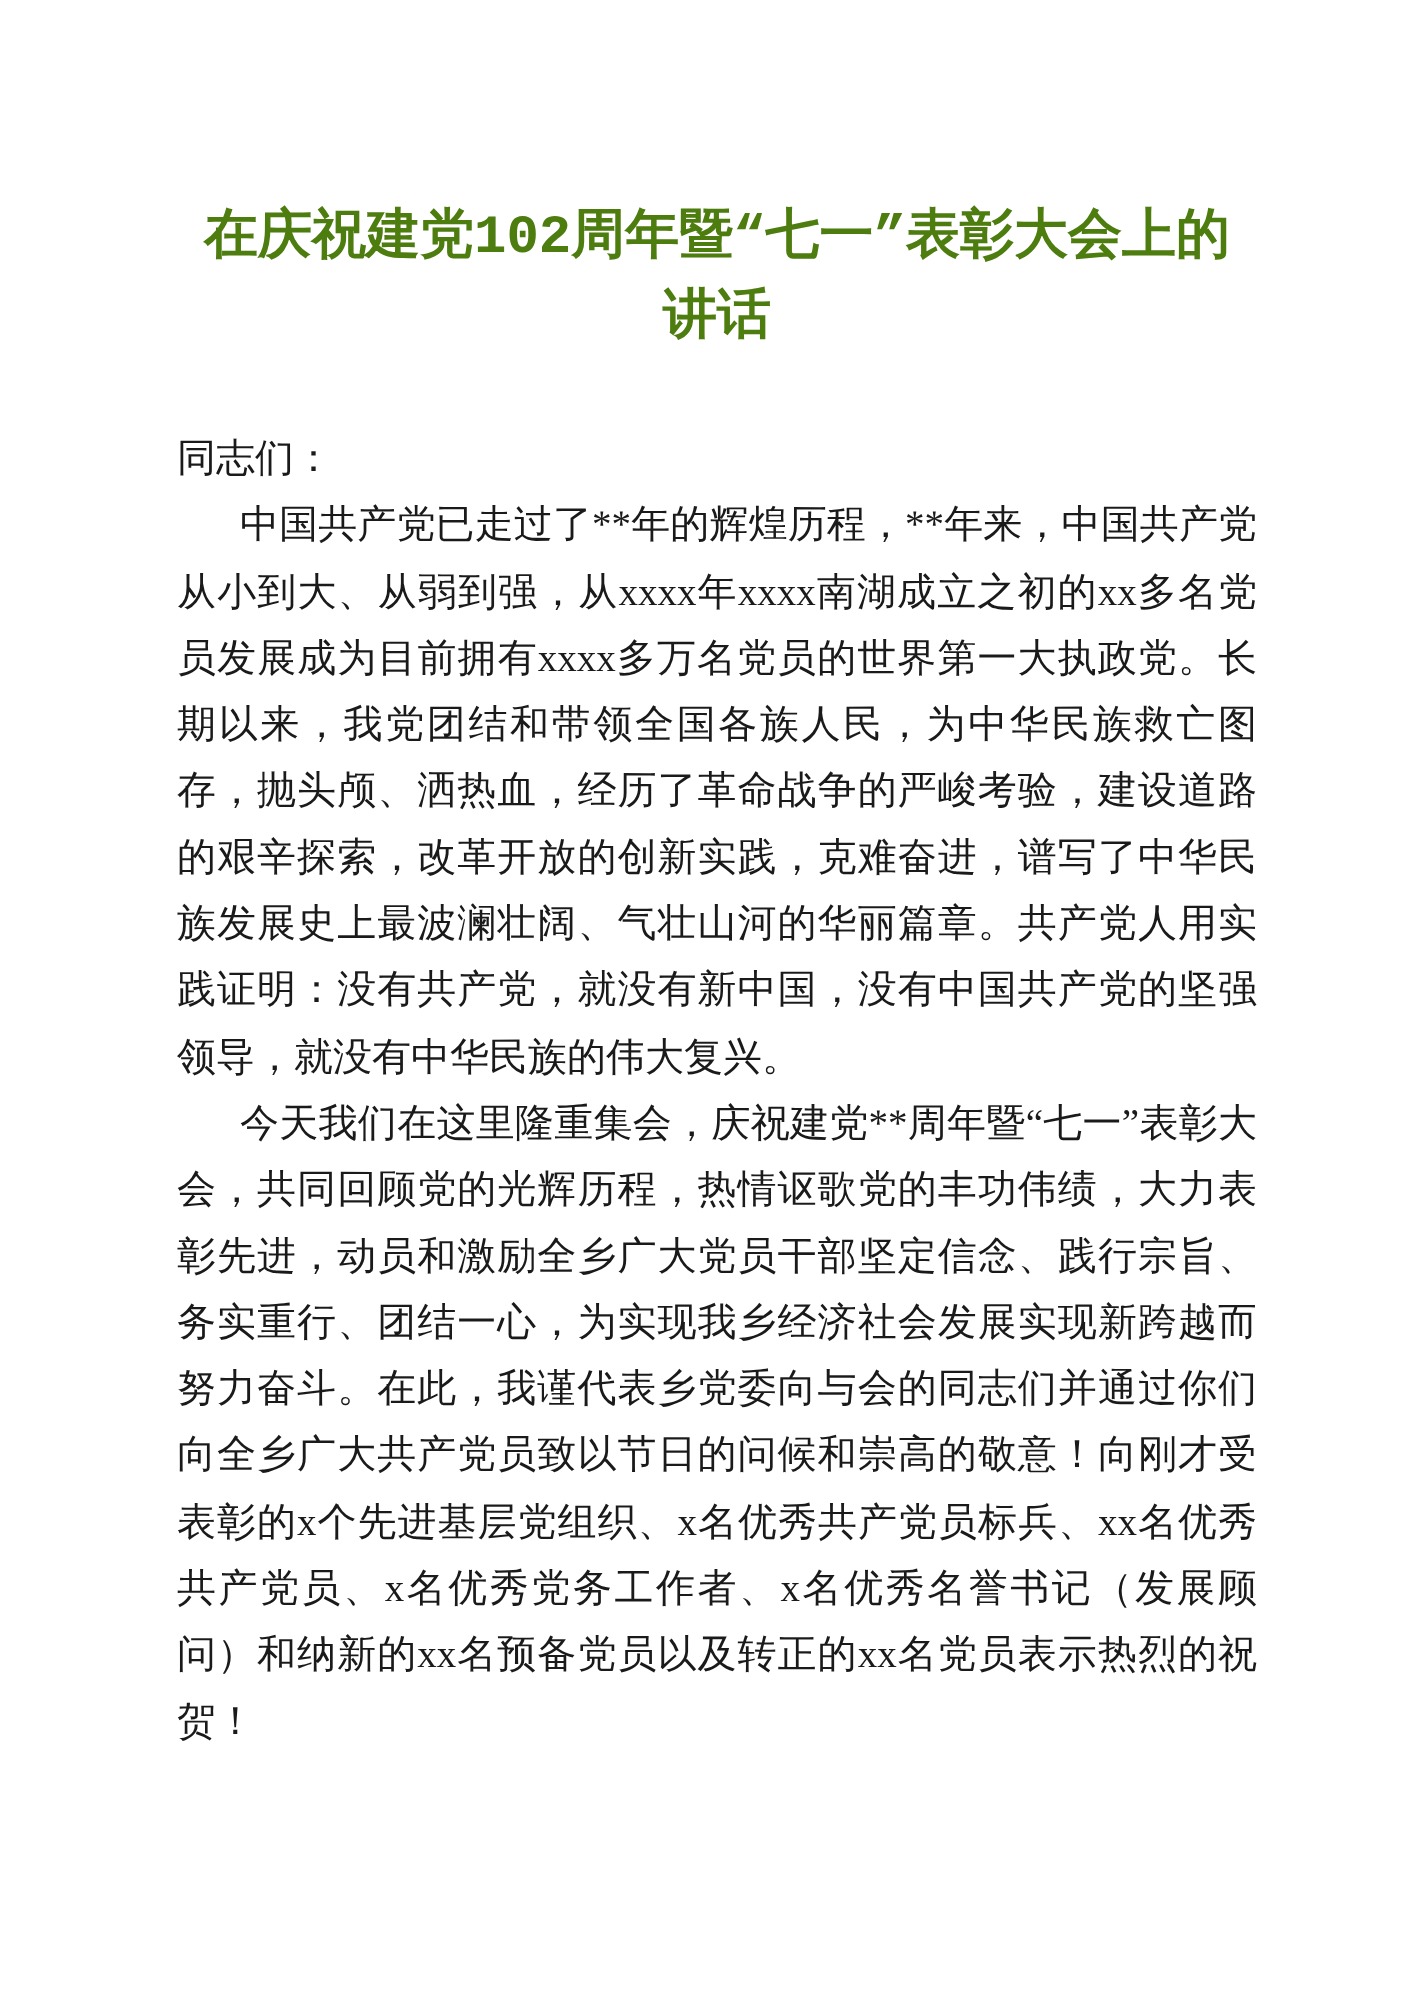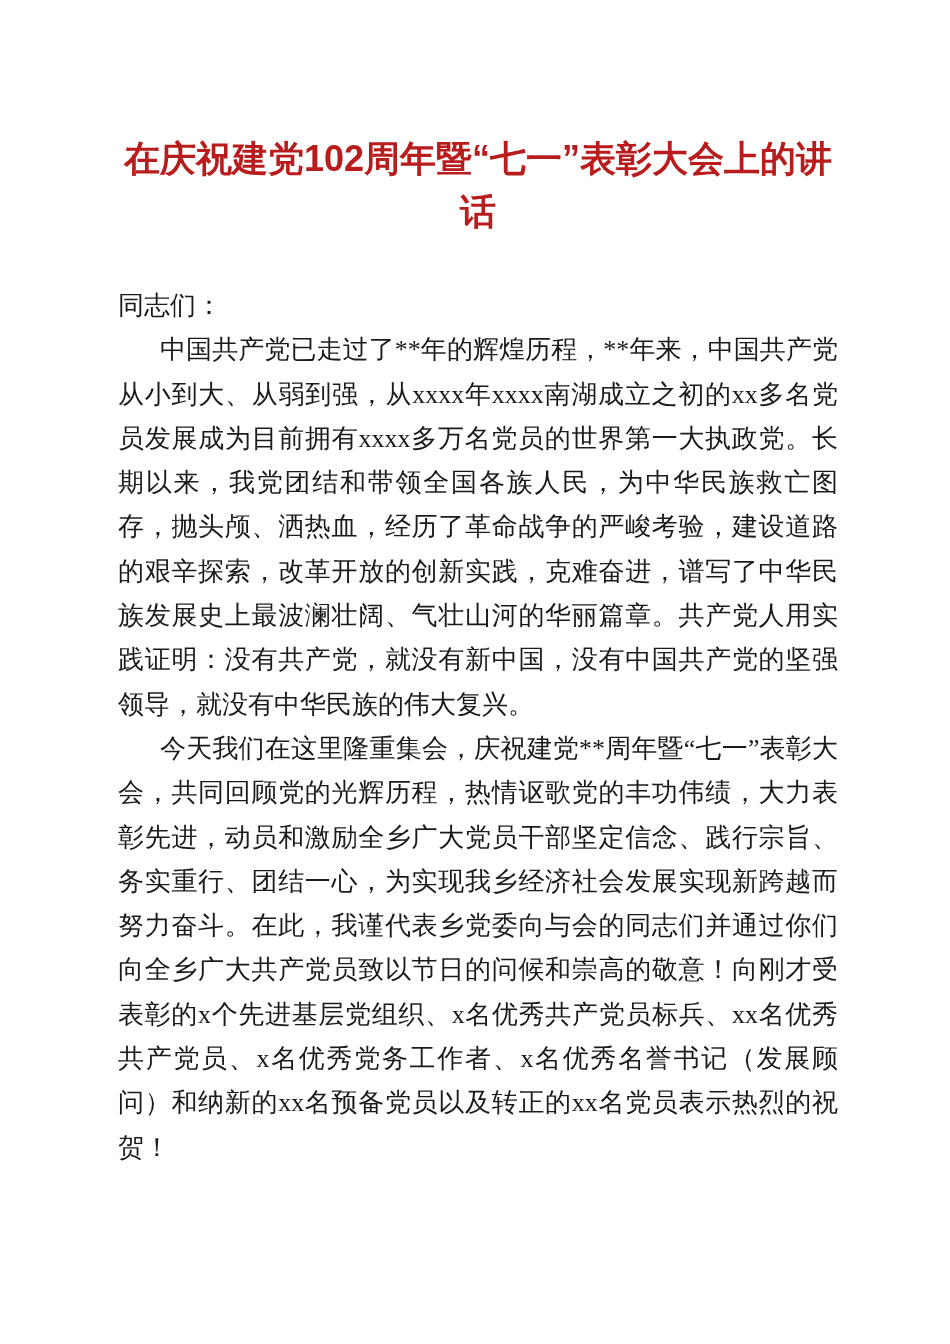--- a/index.html
+++ b/index.html
@@ -15,22 +15,22 @@
     overflow: hidden;
     font-family: "Liberation Serif", "DejaVu Serif", serif;
     color: #000000;
   }
   .doc-title {
     margin: 132px 112px 0 118px;
     font-size: 36px;
     line-height: 53px;
     font-weight: bold;
     text-align: center;
-    color: #b91c1c;
-    font-family: Liberation Sans, sans-serif;
+    color: #4d7c0f;
+    font-family: Liberation Mono, monospace;
   }
   .doc-body {
     margin: 46px 112px 0 118px;
     font-size: 26px;
     line-height: 44.3px;
     text-align: justify;
     color: #1a1a1a;
   }
   .doc-body p {
     margin: 0;

